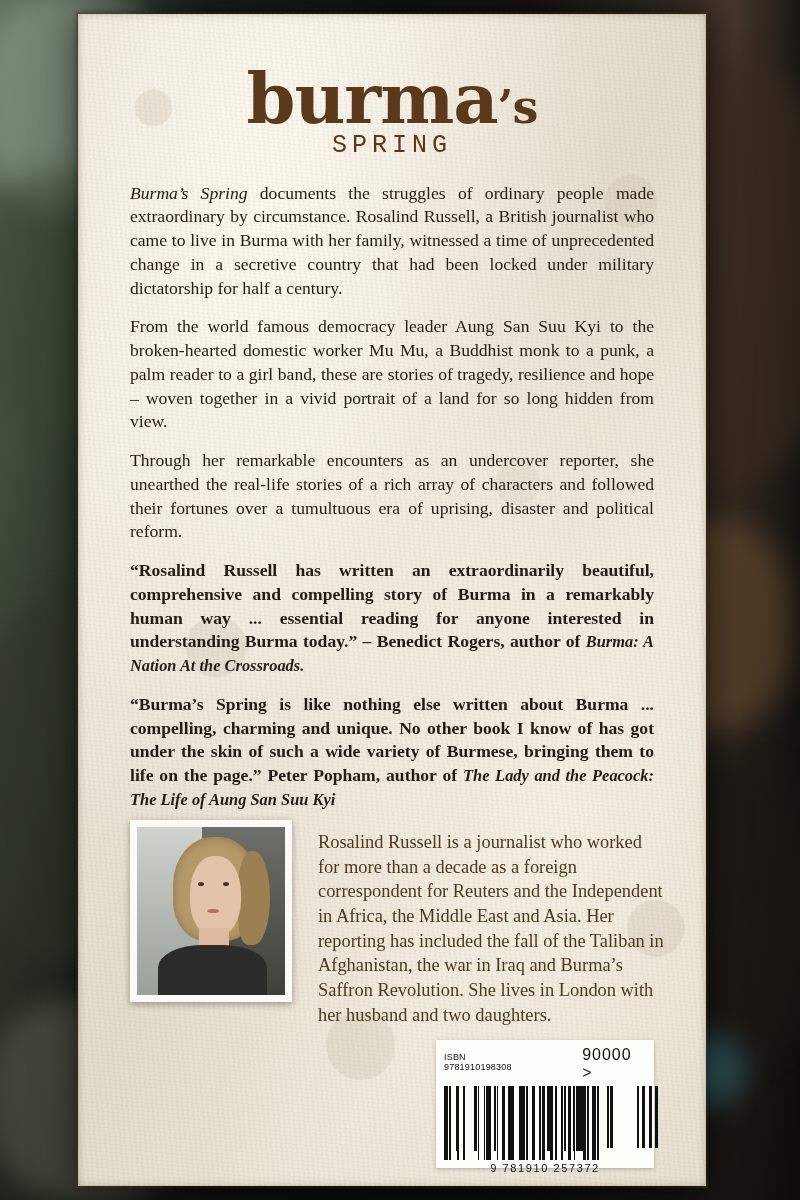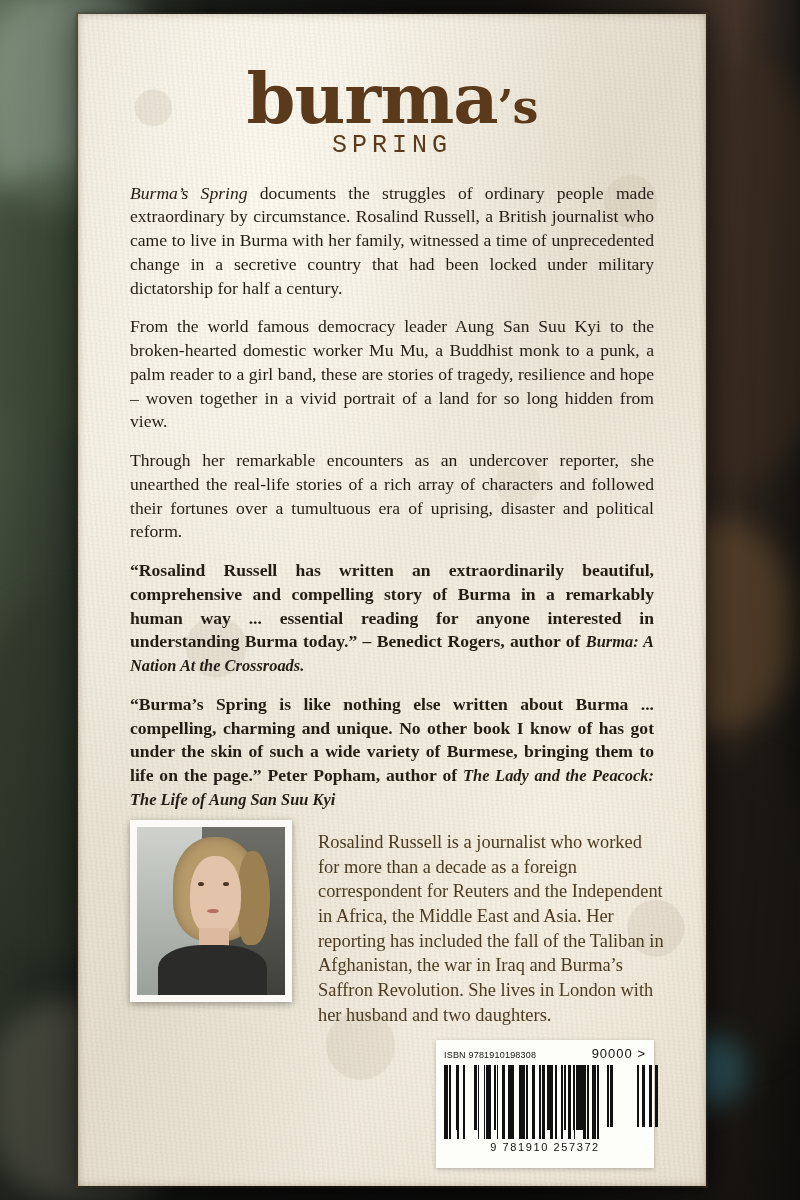--- a/index.html
+++ b/index.html
@@ -202,21 +202,21 @@
     font-family: "Liberation Sans", sans-serif;
   }
   #barcode-top-row {
     display: flex;
     justify-content: space-between;
     align-items: baseline;
     font-size: 9px;
     color: #111;
     letter-spacing: .2px;
   }
-  #barcode-addon-label { font-size: 13px; letter-spacing: 1px; margin-left: 48px; }
+  #barcode-addon-label { font-size: 16px; letter-spacing: 1px; margin-left: 48px; }
   #barcode-bars {
     margin-top: 4px;
     height: 74px;
     display: flex;
     align-items: stretch;
     gap: 0;
   }
   .bar { background: #111; height: 100%; }
   .bar.short { height: 88%; align-self: flex-start; }
   .bar.gap { background: transparent; }

